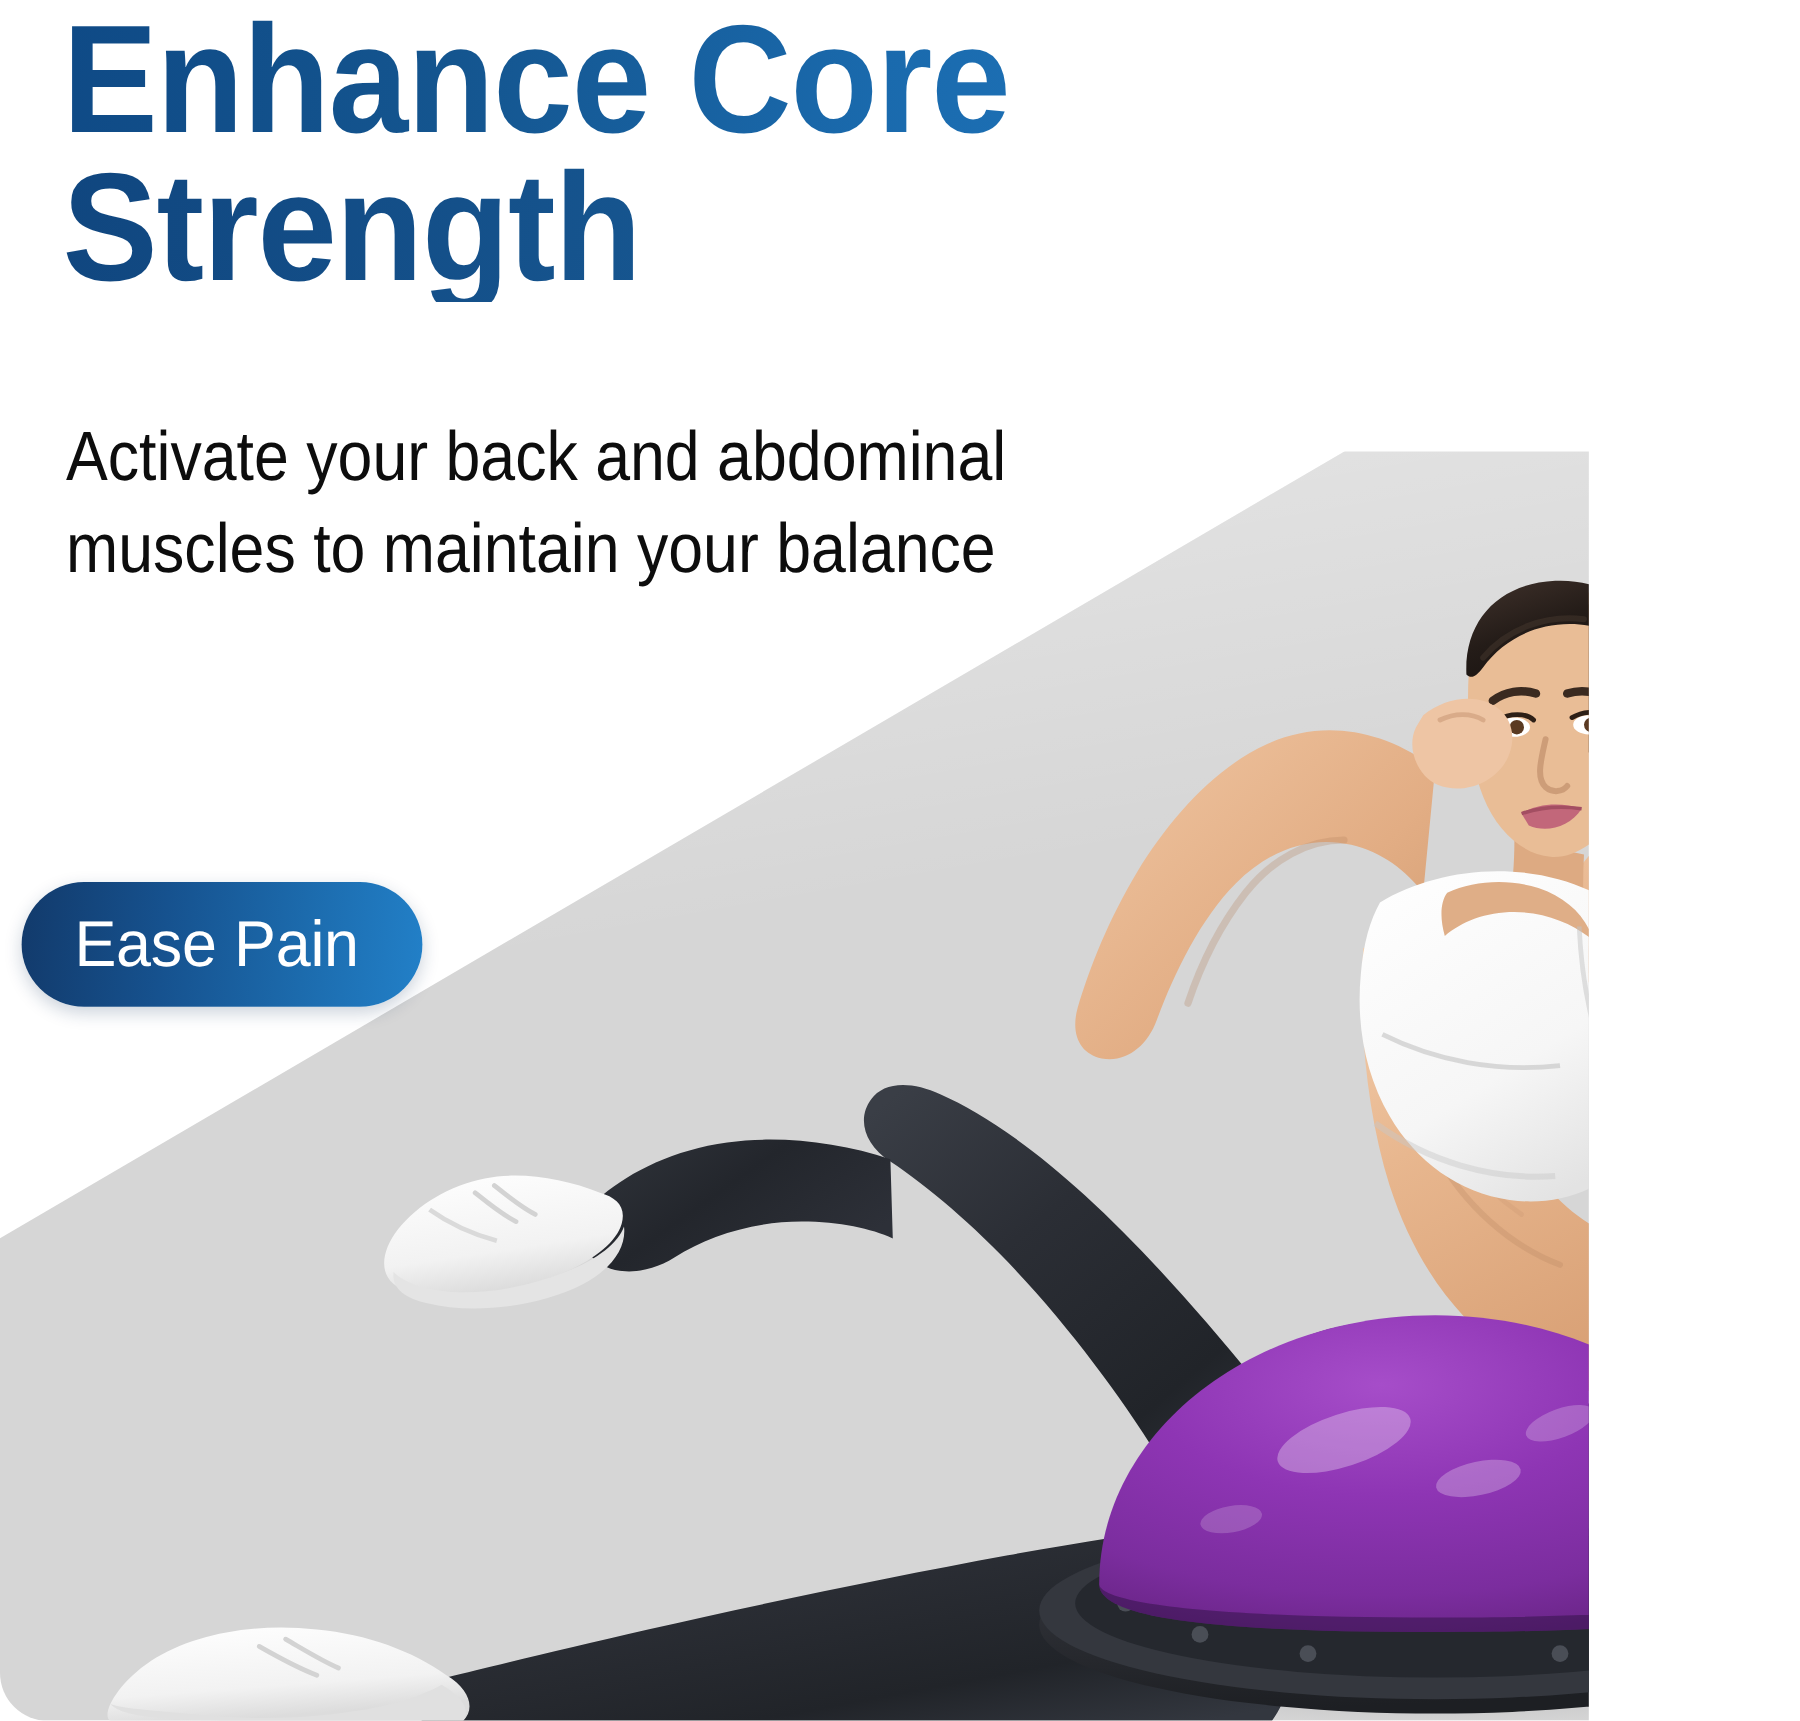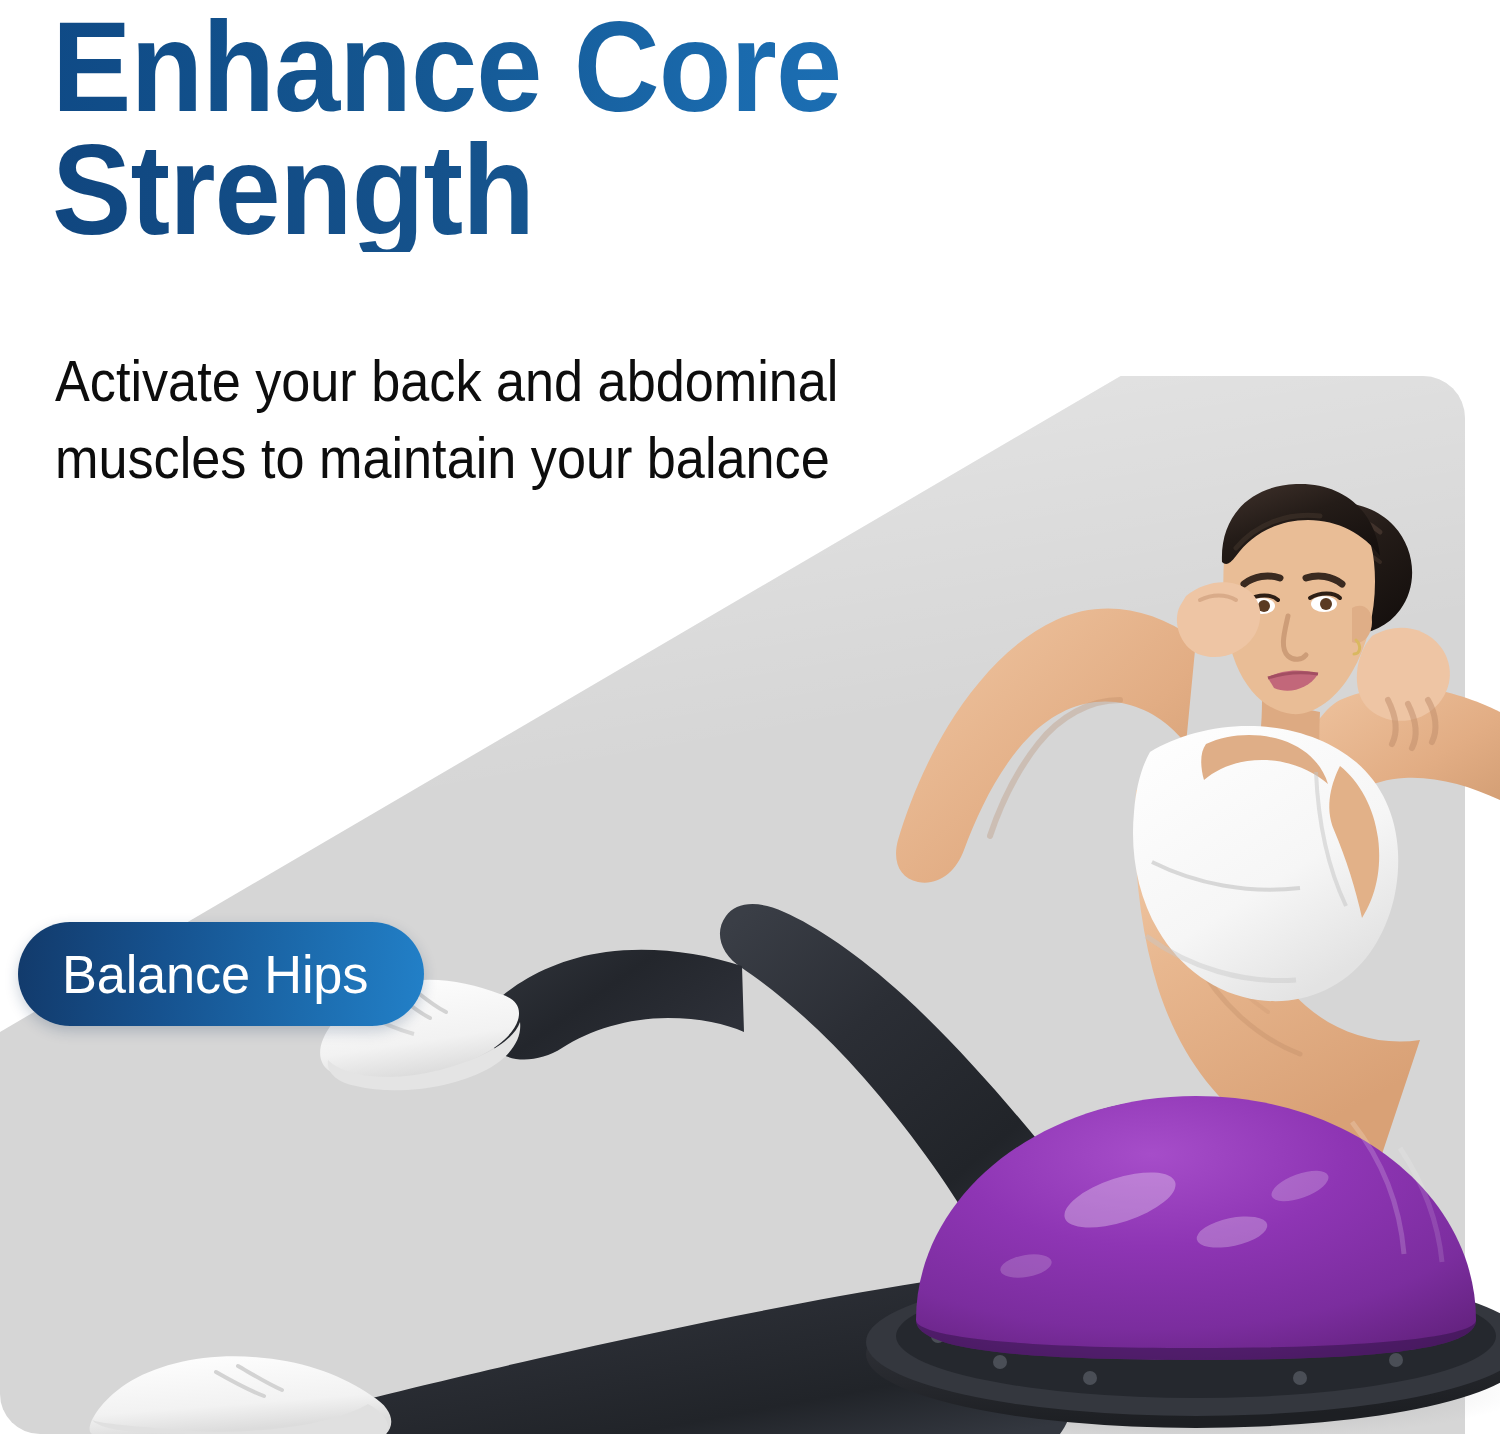--- a/index.html
+++ b/index.html
@@ -8,21 +8,21 @@
   body {
     width:1500px; height:1434px;
     font-family:"Liberation Sans", sans-serif;
     overflow:hidden;
     position:relative;
   }
 
   
   .canvas {
     position:absolute; inset:0;
-    width:1500px; height:1434px;
+    width:1324px; height:1434px;
     background:#ffffff;
     overflow:hidden;
   }
 
   
   .bg-panel {
     position:absolute;
     left:0px; top:376px;
     width:1465px; height:1058px;
     background:#d6d6d6;
@@ -347,17 +347,17 @@
   <h1 class="headline">
     <span class="hl-line hl-1">Enhance Core</span>
     <span class="hl-line hl-2">Strength</span>
   </h1>
 
   <p class="subtitle">
     <span class="sub-line">Activate your back and abdominal</span>
     <span class="sub-line">muscles to maintain your balance</span>
   </p>
 
-  <div class="pill pill-2">
-    <span>Balance Hips</span>
+  <div class="pill pill-1">
+    <span>Ease Pain</span>
   </div>
 
 </div>
 
 </body></html>

